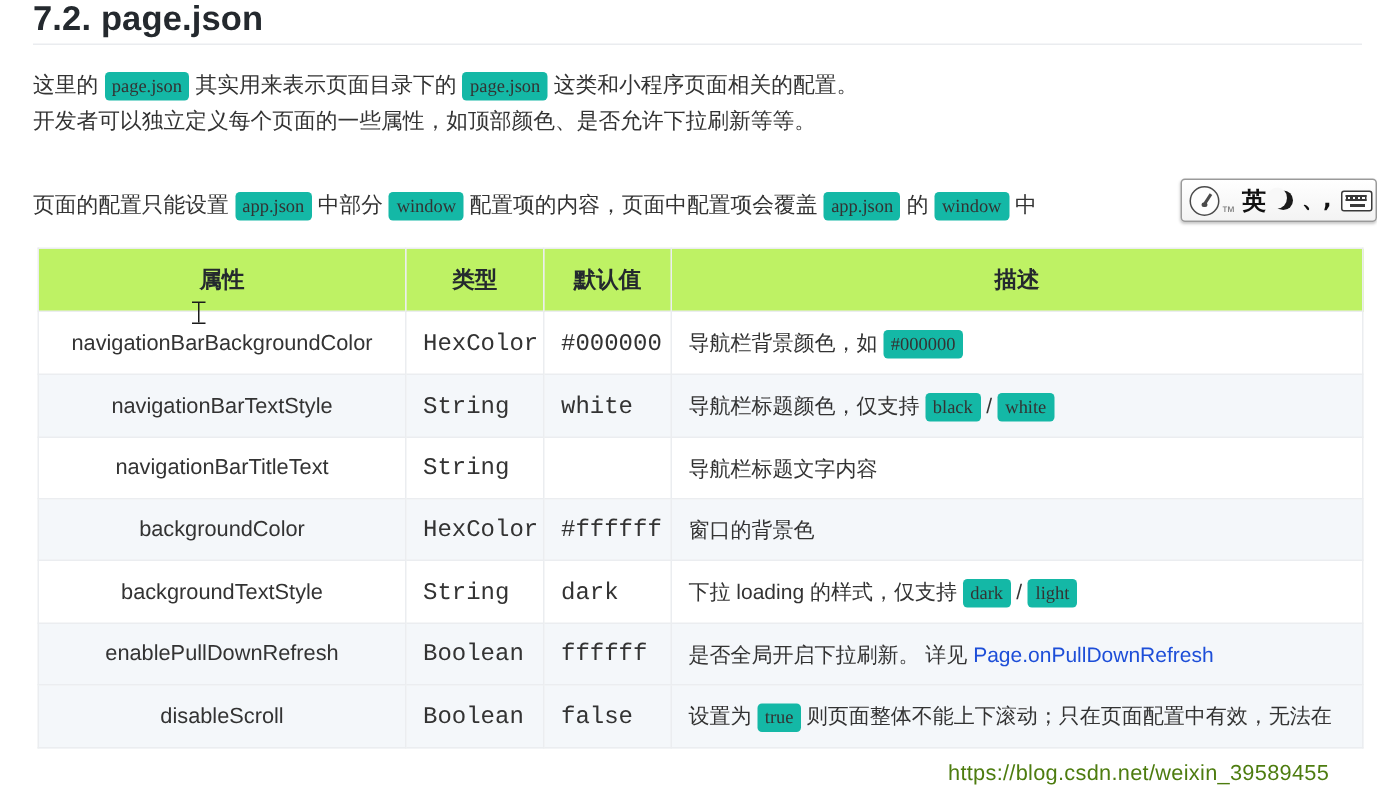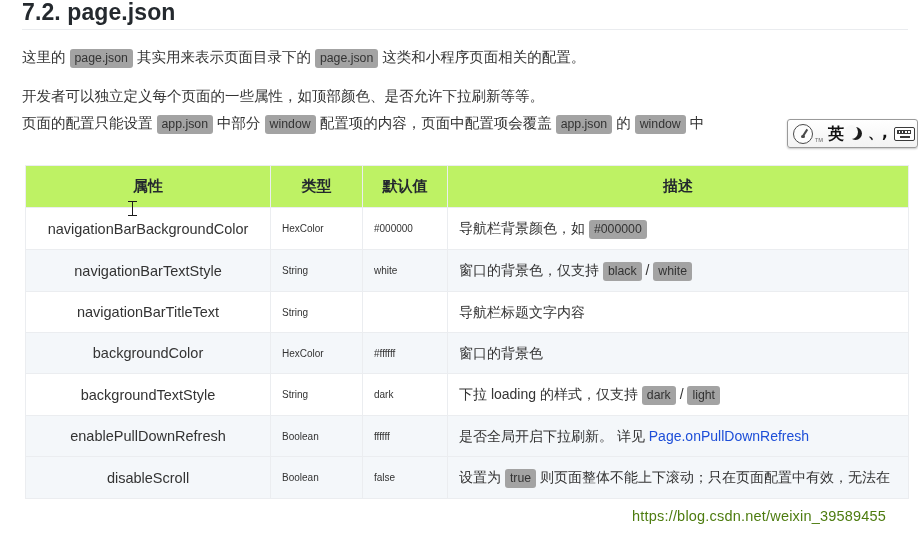--- a/index.html
+++ b/index.html
@@ -36,27 +36,27 @@
   
   .para {
     position: absolute;
     left: 22px;
     font-size: 14.5px;
     line-height: 22px;
     color: #333333;
     white-space: nowrap;
   }
   .p1 { top: 46px; }
-  .p2 { top: 85px; }
-  .p3 { top: 112px; }
+  .p2 { top: 70px; }
+  .p3 { top: 126px; }
 
   code.inl {
-    font-family: Liberation Sans, sans-serif;
+    font-family: Liberation Serif, serif;
     font-size: 12.3px;
-    background: #a3a3a3;
+    background: #14b8a6;
     border-radius: 3px;
     padding: 2px 5px 3px 5px;
     color: #333;
     white-space: nowrap;
   }
 
   
   .tbl-wrap {
     position: absolute;
     left: 25px; top: 165px;
@@ -86,21 +86,21 @@
     font-size: 15px;
     color: #24292e;
     padding: 11px 8px;
     background: #bef264;
   }
   table.cfg tbody tr.alt td { background: #f4f7fa; }
   table.cfg tbody tr td { background: #ffffff; }
   table.cfg tbody tr.alt td { background: #f4f7fa; }
 
   td.attr { font-size: 14.5px; text-align: center; }
-  td.type, td.def { font-size: 10px; }
+  td.type, td.def { font-size: 16px; font-family: Liberation Mono, monospace; }
   td.desc { font-size: 14px; line-height: 22px; }
 
   a.dl {
     color: #1d4ed8;
     text-decoration: none;
   }
 
   
   .caret {
     position: absolute;
@@ -252,21 +252,21 @@
           <tr>
             <td class="attr">navigationBarBackgroundColor</td>
             <td class="type">HexColor</td>
             <td class="def">#000000</td>
             <td class="desc"><span>导航栏背景颜色，如 </span><code class="inl">#000000</code></td>
           </tr>
           <tr class="alt">
             <td class="attr">navigationBarTextStyle</td>
             <td class="type">String</td>
             <td class="def">white</td>
-            <td class="desc"><span>窗口的背景色，仅支持 </span><code class="inl">black</code><span> / </span><code class="inl">white</code></td>
+            <td class="desc"><span>导航栏标题颜色，仅支持 </span><code class="inl">black</code><span> / </span><code class="inl">white</code></td>
           </tr>
           <tr>
             <td class="attr">navigationBarTitleText</td>
             <td class="type">String</td>
             <td class="def"></td>
             <td class="desc"><span>导航栏标题文字内容</span></td>
           </tr>
           <tr class="alt">
             <td class="attr">backgroundColor</td>
             <td class="type">HexColor</td>

